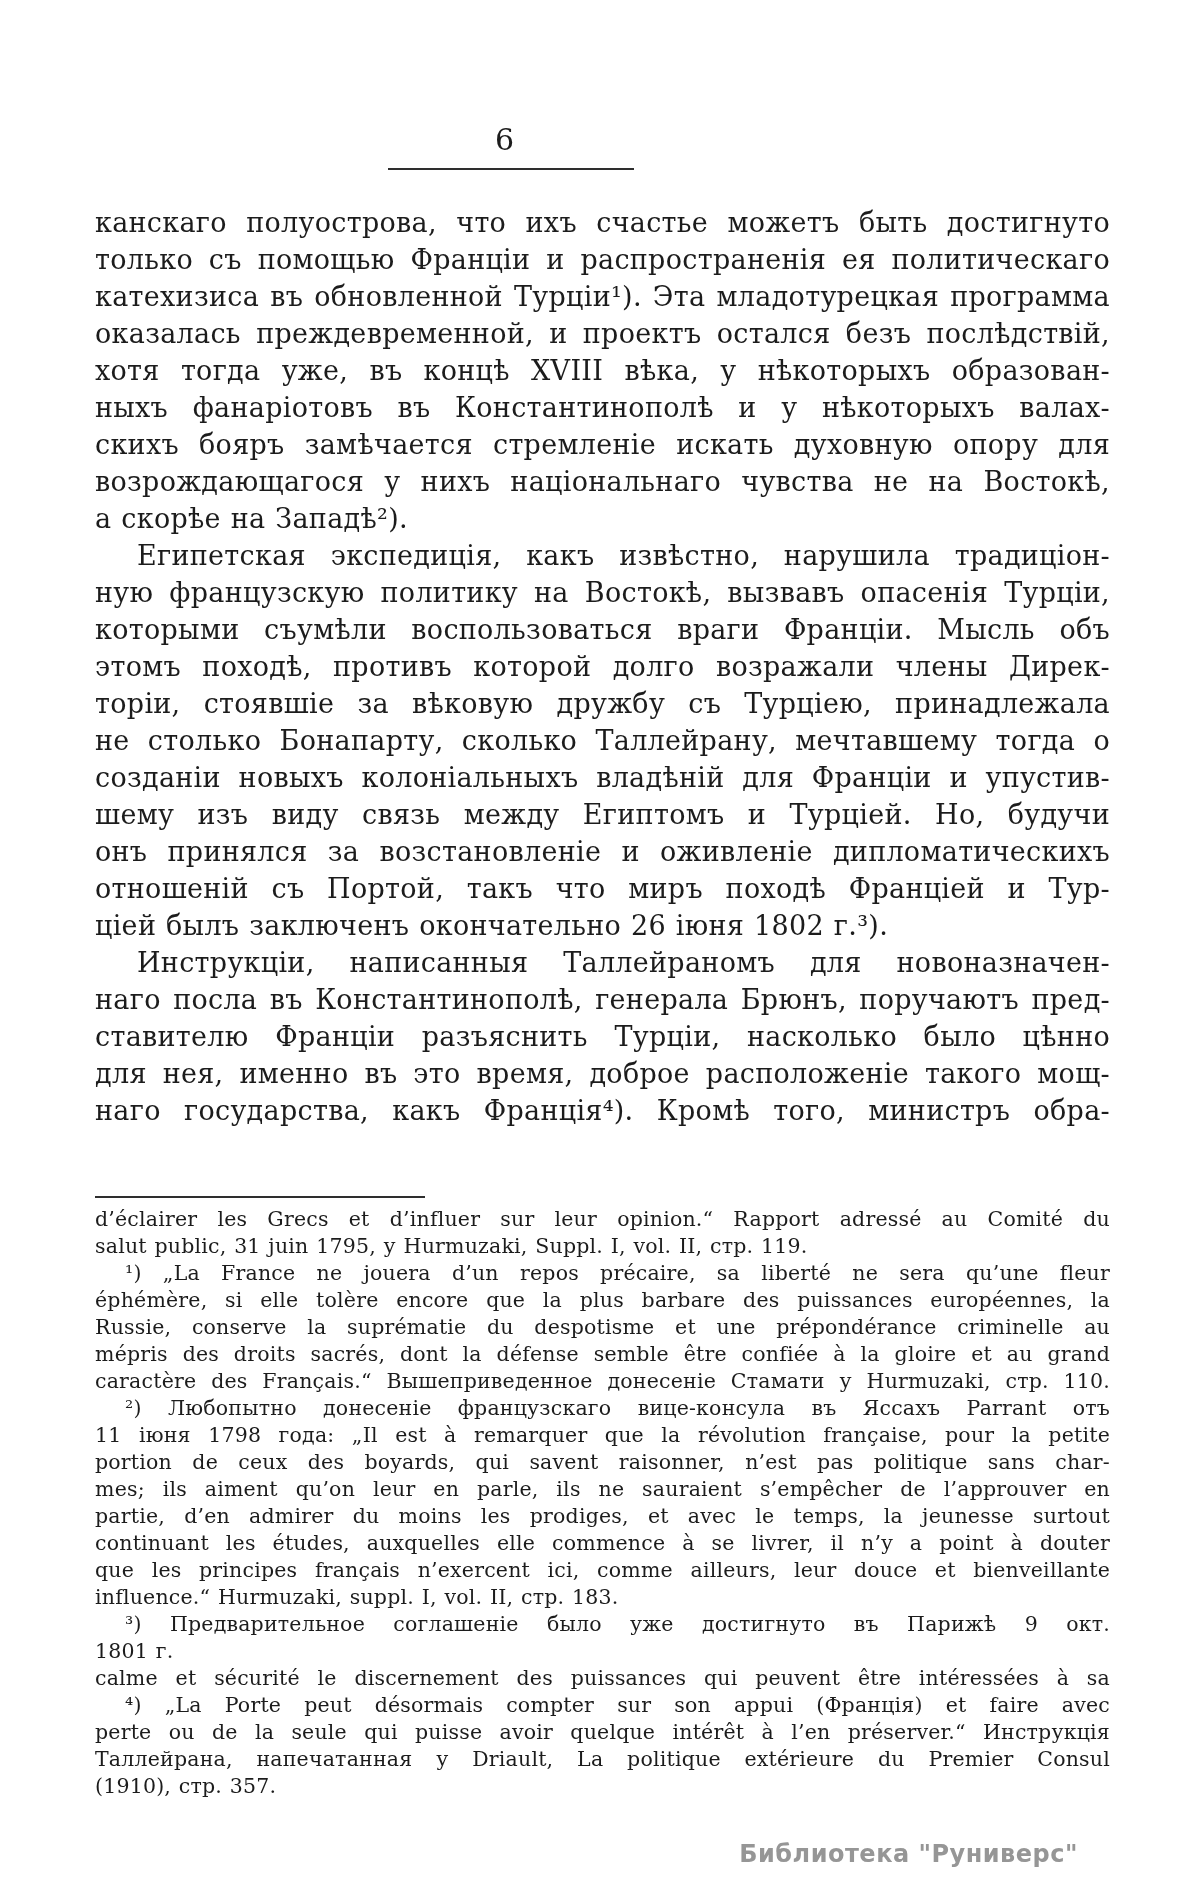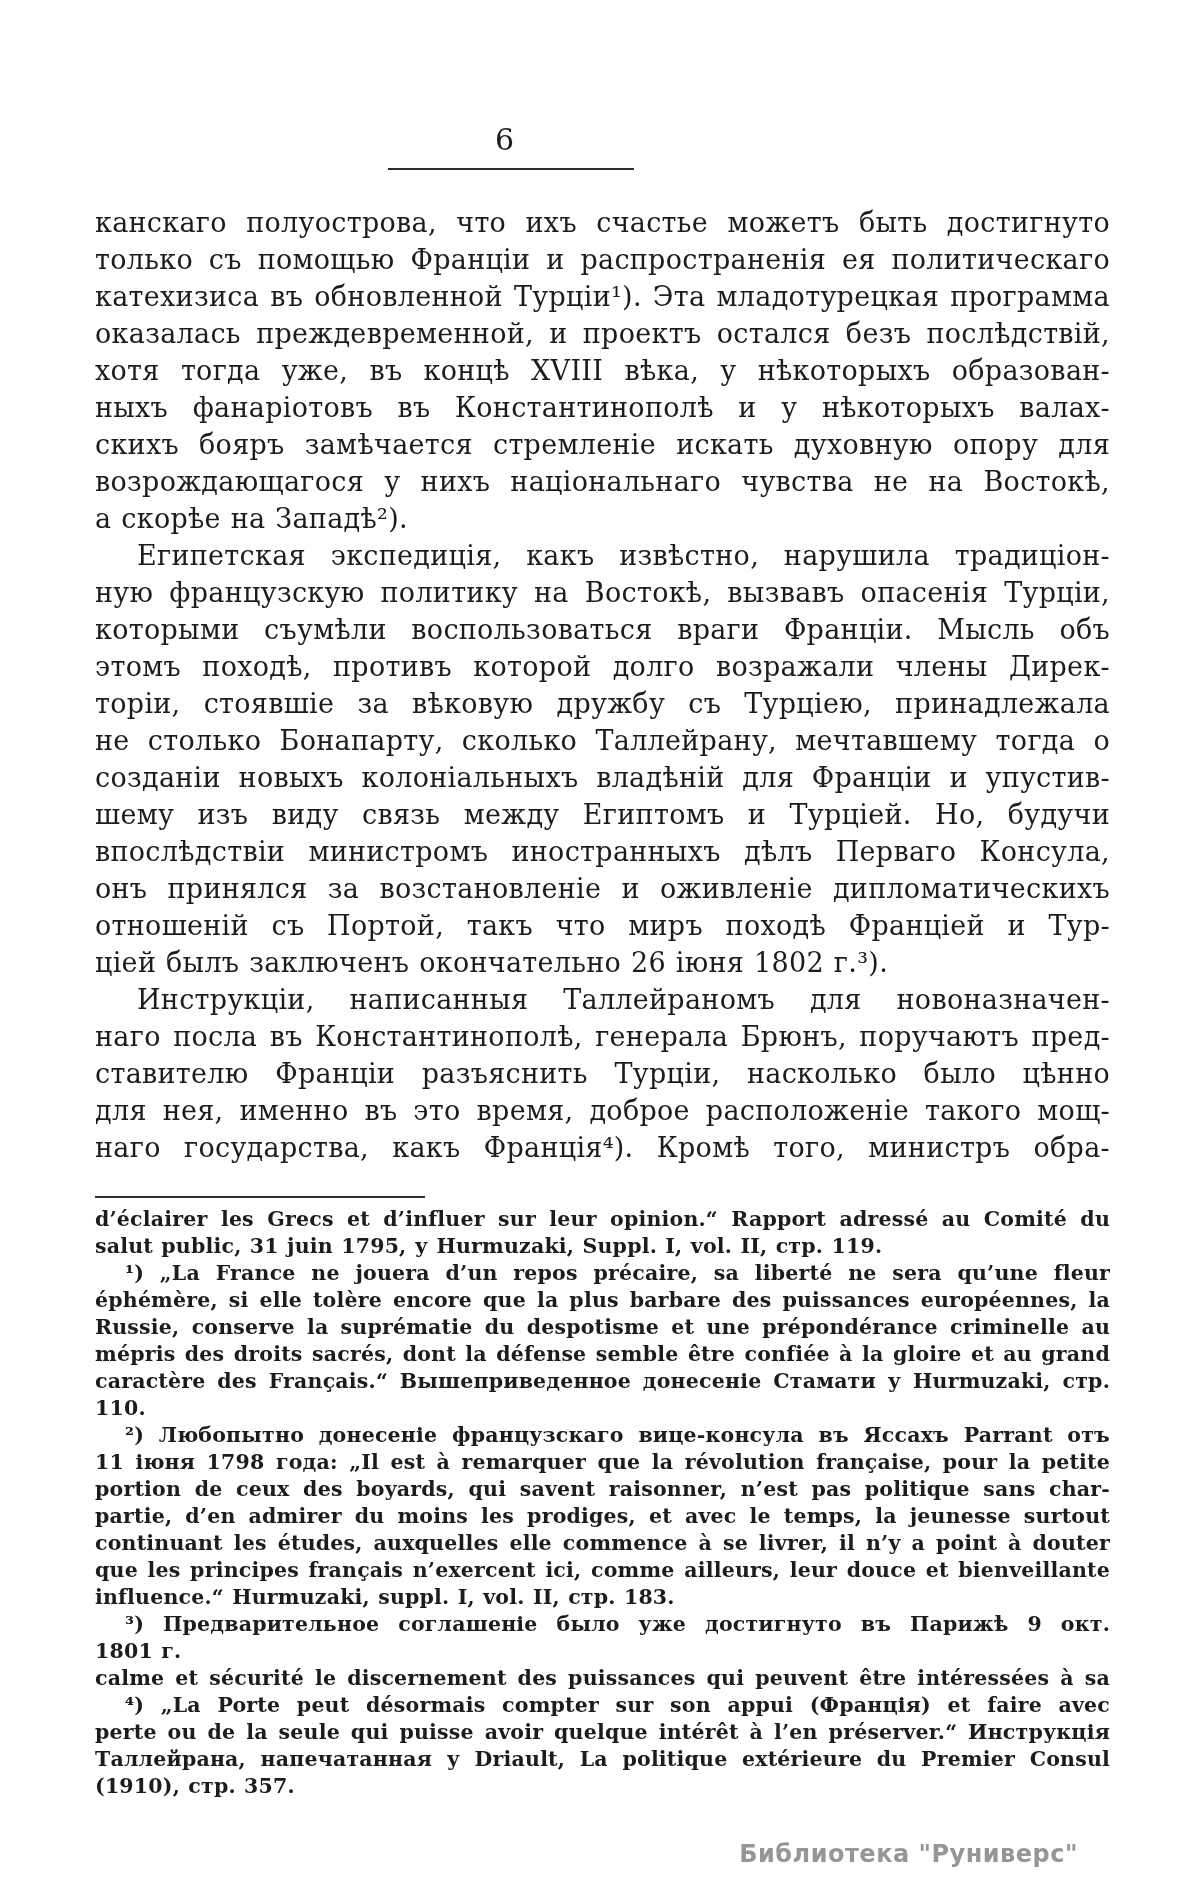--- a/index.html
+++ b/index.html
@@ -56,21 +56,20 @@
     background: #2e2e2e;
   }
   .footnotes {
     position: absolute;
     top: 1206px;
     left: 95px;
     width: 1015px;
     font-size: 20.5px;
     line-height: 27px;
     letter-spacing: 0.2px;
-    font-weight: bold;
   }
   .footnotes .line.indent { text-indent: 30px; }
   .watermark {
     position: absolute;
     top: 1840px;
     right: 122px;
     font-family: "DejaVu Sans", sans-serif;
     font-size: 24px;
     font-weight: bold;
     color: #969696;
@@ -95,21 +94,20 @@
       <div class="line">возрождающагося у нихъ національнаго чувства не на Востокѣ,</div>
       <div class="line last">а скорѣе на Западѣ²).</div>
       <div class="line indent">Египетская экспедиція, какъ извѣстно, нарушила традиціон-</div>
       <div class="line">ную французскую политику на Востокѣ, вызвавъ опасенія Турціи,</div>
       <div class="line">которыми съумѣли воспользоваться враги Франціи. Мысль объ</div>
       <div class="line">этомъ походѣ, противъ которой долго возражали члены Дирек-</div>
       <div class="line">торіи, стоявшіе за вѣковую дружбу съ Турціею, принадлежала</div>
       <div class="line">не столько Бонапарту, сколько Таллейрану, мечтавшему тогда о</div>
       <div class="line">созданіи новыхъ колоніальныхъ владѣній для Франціи и упустив-</div>
       <div class="line">шему изъ виду связь между Египтомъ и Турціей. Но, будучи</div>
-      <div class="line">впослѣдствіи министромъ иностранныхъ дѣлъ Перваго Консула,</div>
       <div class="line">онъ принялся за возстановленіе и оживленіе дипломатическихъ</div>
       <div class="line">отношеній съ Портой, такъ что миръ походѣ Франціей и Тур-</div>
       <div class="line last">ціей былъ заключенъ окончательно 26 іюня 1802 г.³).</div>
       <div class="line indent">Инструкціи, написанныя Таллейраномъ для новоназначен-</div>
       <div class="line">наго посла въ Константинополѣ, генерала Брюнъ, поручаютъ пред-</div>
       <div class="line">ставителю Франціи разъяснить Турціи, насколько было цѣнно</div>
       <div class="line">для нея, именно въ это время, доброе расположеніе такого мощ-</div>
       <div class="line">наго государства, какъ Франція⁴). Кромѣ того, министръ обра-</div>
     </div>
 
@@ -118,20 +116,21 @@
       <div class="line">d’éclairer les Grecs et d’influer sur leur opinion.“ Rapport adressé au Comité du</div>
       <div class="line last">salut public, 31 juin 1795, у Hurmuzaki, Suppl. I, vol. II, стр. 119.</div>
       <div class="line indent">¹) „La France ne jouera d’un repos précaire, sa liberté ne sera qu’une fleur</div>
       <div class="line">éphémère, si elle tolère encore que la plus barbare des puissances européennes, la</div>
       <div class="line">Russie, conserve la suprématie du despotisme et une prépondérance criminelle au</div>
       <div class="line">mépris des droits sacrés, dont la défense semble être confiée à la gloire et au grand</div>
       <div class="line">caractère des Français.“ Вышеприведенное донесеніе Стамати у Hurmuzaki, стр. 110.</div>
       <div class="line indent">²) Любопытно донесеніе французскаго вице-консула въ Яссахъ Parrant отъ</div>
       <div class="line">11 іюня 1798 года: „Il est à remarquer que la révolution française, pour la petite</div>
       <div class="line">portion de ceux des boyards, qui savent raisonner, n’est pas politique sans char-</div>
+      <div class="line">mes; ils aiment qu’on leur en parle, ils ne sauraient s’empêcher de l’approuver en</div>
       <div class="line">partie, d’en admirer du moins les prodiges, et avec le temps, la jeunesse surtout</div>
       <div class="line">continuant les études, auxquelles elle commence à se livrer, il n’y a point à douter</div>
       <div class="line">que les principes français n’exercent ici, comme ailleurs, leur douce et bienveillante</div>
       <div class="line last">influence.“ Hurmuzaki, suppl. I, vol. II, стр. 183.</div>
       <div class="line indent">³) Предварительное соглашеніе было уже достигнуто въ Парижѣ 9 окт.</div>
       <div class="line last">1801 г.</div>
       <div class="line">calme et sécurité le discernement des puissances qui peuvent être intéressées à sa</div>
       <div class="line indent">⁴) „La Porte peut désormais compter sur son appui (Франція) et faire avec</div>
       <div class="line">perte ou de la seule qui puisse avoir quelque intérêt à l’en préserver.“ Инструкція</div>
       <div class="line">Таллейрана, напечатанная у Driault, La politique extérieure du Premier Consul</div>

